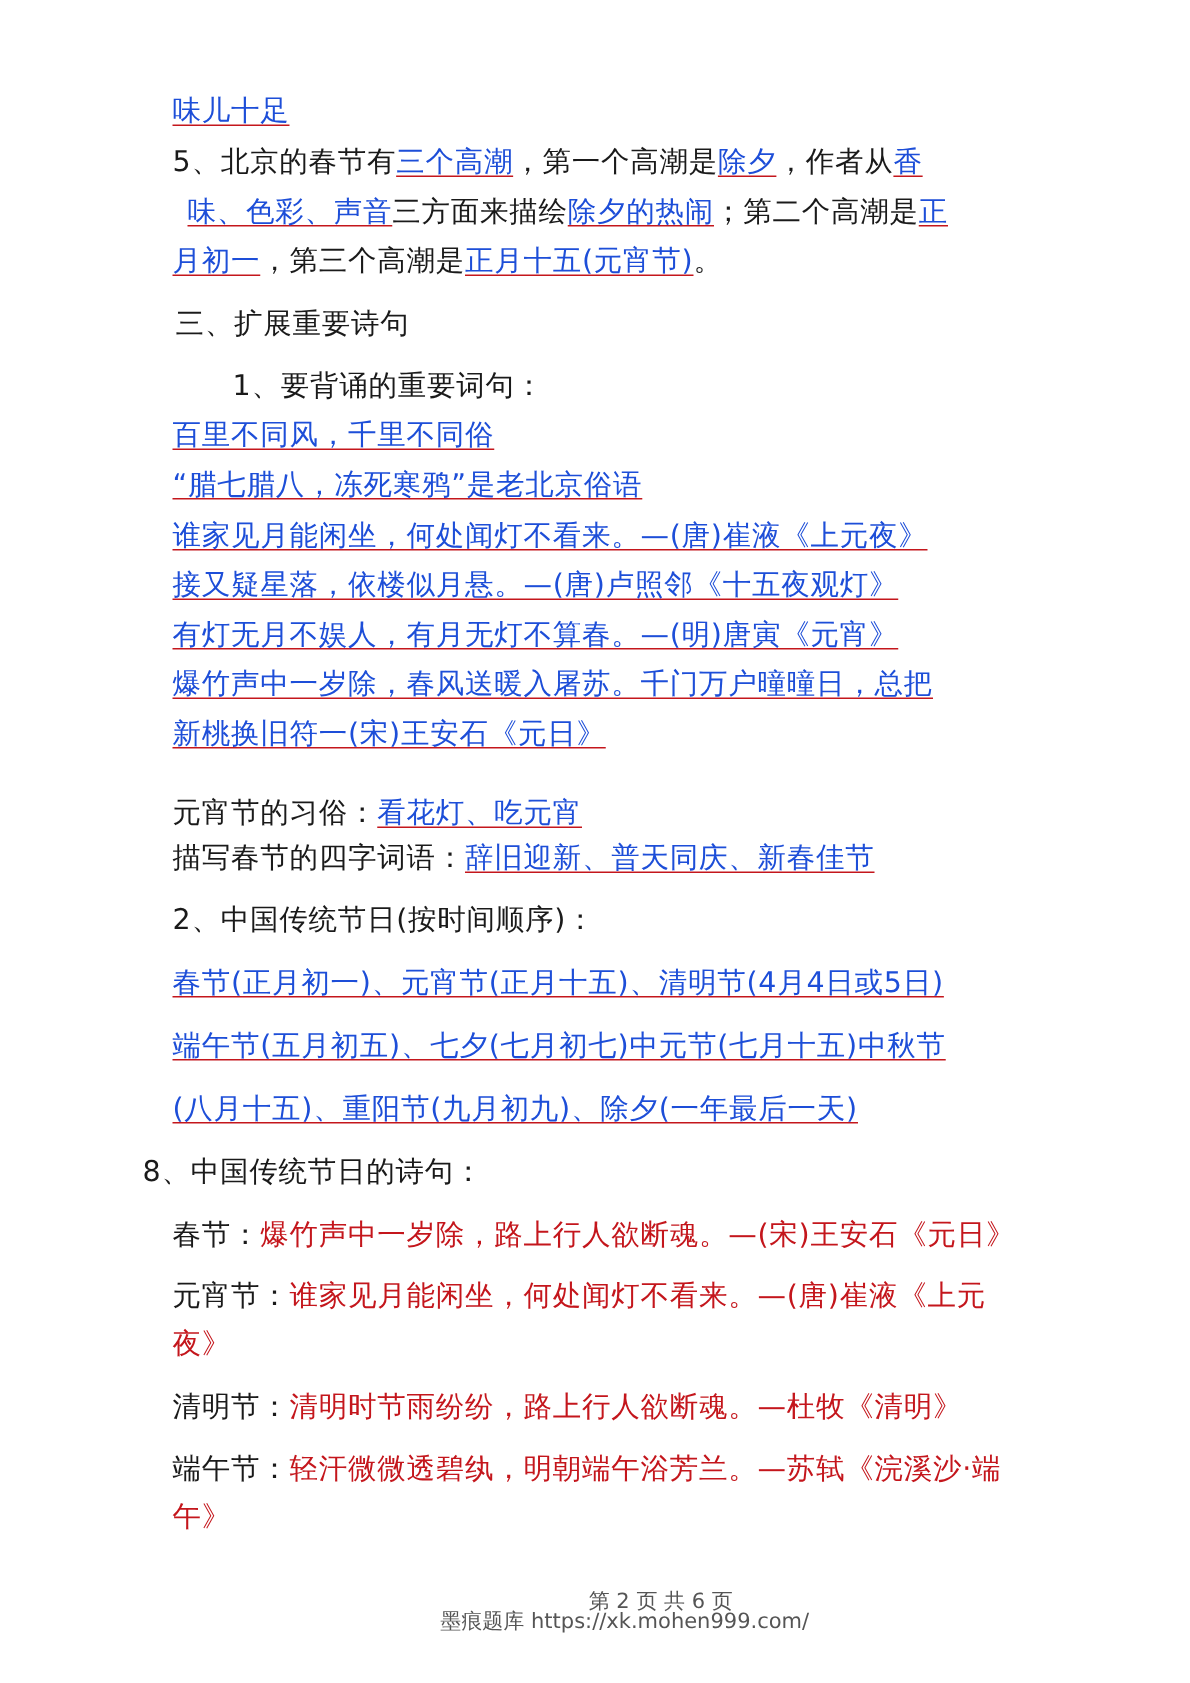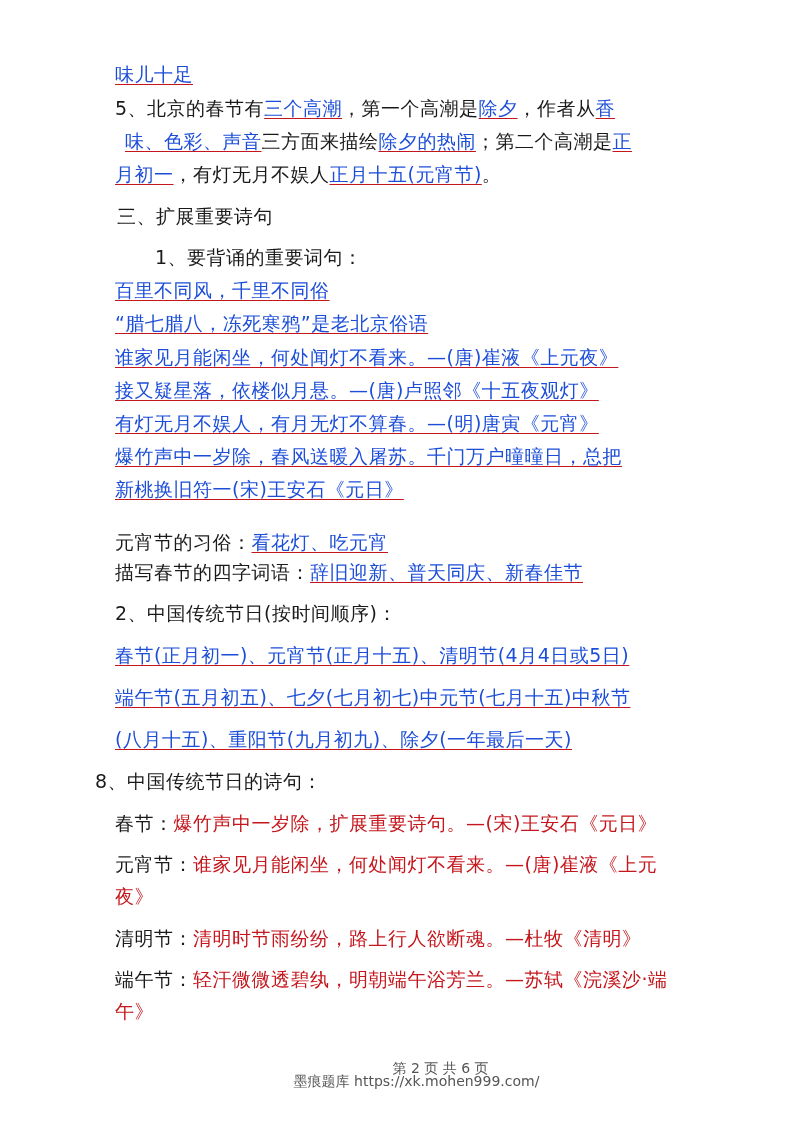--- a/index.html
+++ b/index.html
@@ -18,21 +18,21 @@
     <span class="u">味儿十足</span>
   </div>
 
   <div class="line" style="left:115px;top:96px;">
     <span>5、北京的春节有</span><span class="u">三个高潮</span><span>，第一个高潮是</span><span class="u">除夕</span><span>，作者从</span><span class="u">香</span>
   </div>
   <div class="line" style="left:115px;top:129px;margin-left:10px;">
     <span class="u">味、色彩、声音</span><span>三方面来描绘</span><span class="u">除夕的热闹</span><span>；第二个高潮是</span><span class="u">正</span>
   </div>
   <div class="line" style="left:115px;top:162px;">
-    <span class="u">月初一</span><span>，有灯无月不娱人</span><span class="u">正月十五(元宵节)</span><span>。</span>
+    <span class="u">月初一</span><span>，第三个高潮是</span><span class="u">正月十五(元宵节)</span><span>。</span>
   </div>
 
   <div class="line" style="left:117px;top:204px;">三、扩展重要诗句</div>
   <div class="line" style="left:115px;top:245px;margin-left:40px;">1、要背诵的重要词句：</div>
 
   <div class="line" style="left:115px;top:278px;"><span class="u">百里不同风，千里不同俗</span></div>
   <div class="line" style="left:115px;top:311px;"><span class="u">“腊七腊八，冻死寒鸦”是老北京俗语</span></div>
   <div class="line" style="left:115px;top:345px;"><span class="u">谁家见月能闲坐，何处闻灯不看来。—(唐)崔液《上元夜》</span></div>
   <div class="line" style="left:115px;top:378px;"><span class="u">接又疑星落，依楼似月悬。—(唐)卢照邻《十五夜观灯》</span></div>
   <div class="line" style="left:115px;top:411px;"><span class="u">有灯无月不娱人，有月无灯不算春。—(明)唐寅《元宵》</span></div>
@@ -47,21 +47,21 @@
   </div>
   <div class="line" style="left:115px;top:601px;">2、中国传统节日(按时间顺序)：</div>
 
   <div class="line" style="left:115px;top:643px;"><span class="u">春节(正月初一)、元宵节(正月十五)、清明节(4月4日或5日)</span></div>
   <div class="line" style="left:115px;top:685px;"><span class="u">端午节(五月初五)、七夕(七月初七)中元节(七月十五)中秋节</span></div>
   <div class="line" style="left:115px;top:727px;"><span class="u">(八月十五)、重阳节(九月初九)、除夕(一年最后一天)</span></div>
 
   <div class="line" style="left:95px;top:769px;">8、中国传统节日的诗句：</div>
 
   <div class="line" style="left:115px;top:811px;">
-    <span>春节：</span><span class="red">爆竹声中一岁除，扩展重要诗句。—(宋)王安石《元日》</span>
+    <span>春节：</span><span class="red">爆竹声中一岁除，路上行人欲断魂。—(宋)王安石《元日》</span>
   </div>
   <div class="line" style="left:115px;top:852px;">
     <span>元宵节：</span><span class="red">谁家见月能闲坐，何处闻灯不看来。—(唐)崔液《上元</span>
   </div>
   <div class="line red" style="left:115px;top:884px;">夜》</div>
   <div class="line" style="left:115px;top:926px;">
     <span>清明节：</span><span class="red">清明时节雨纷纷，路上行人欲断魂。—杜牧《清明》</span>
   </div>
   <div class="line" style="left:115px;top:967px;text-align:right;">
     <span>端午节：</span><span class="red">轻汗微微透碧纨，明朝端午浴芳兰。—苏轼《浣溪沙·端</span>

